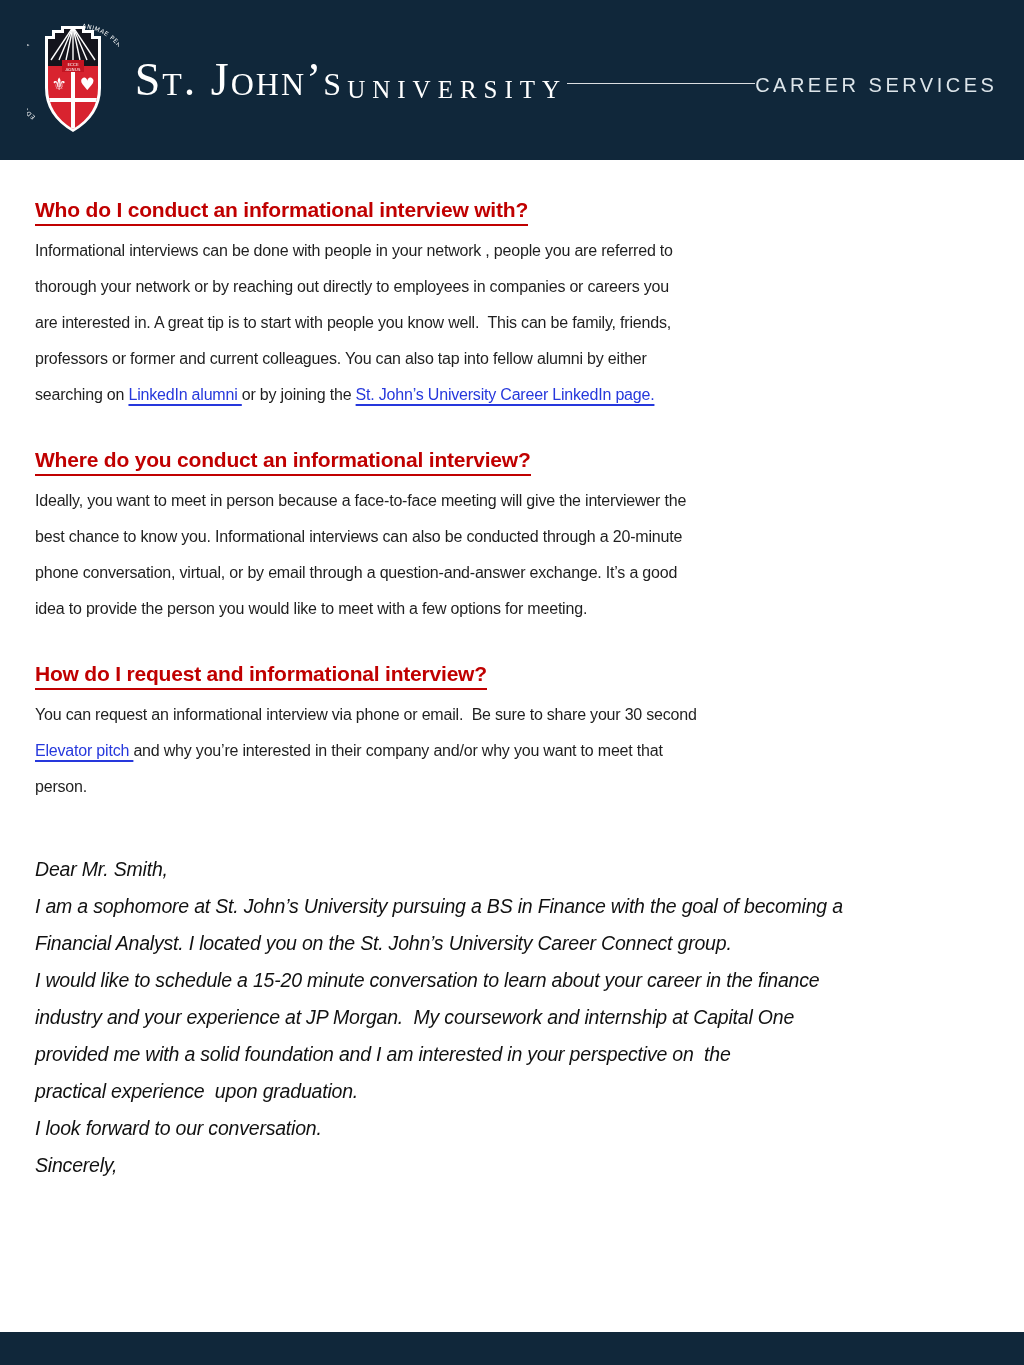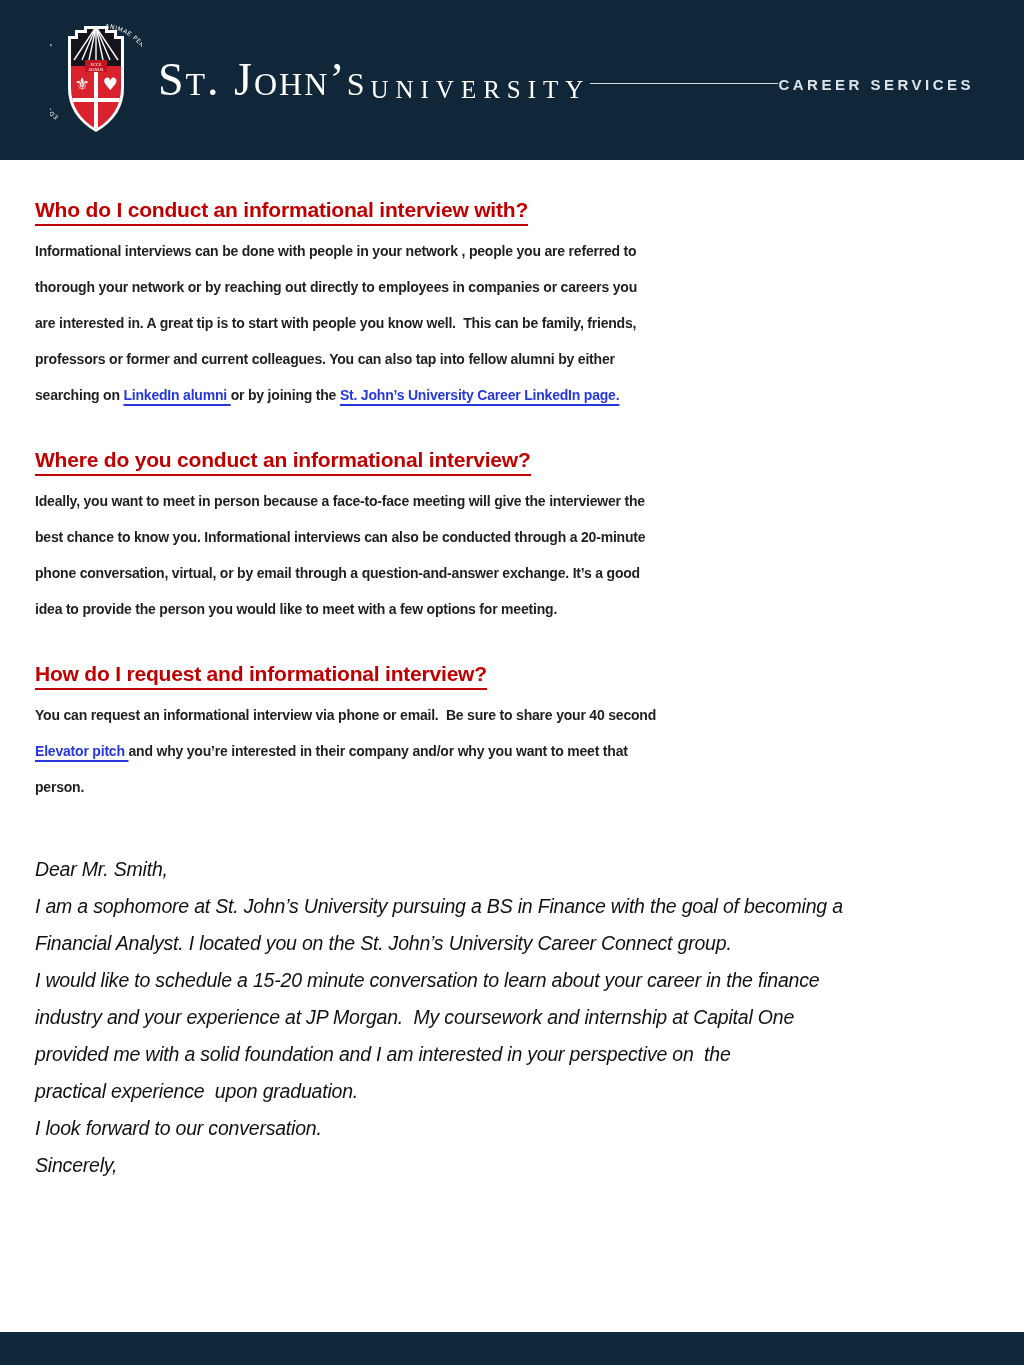--- a/index.html
+++ b/index.html
@@ -26,34 +26,34 @@
   }
   .brand-subtitle{
     font-family:"Liberation Serif",serif;
     font-size:25px;line-height:30px;font-weight:400;
     color:#ffffff;letter-spacing:7px;white-space:nowrap;
     margin-top:19px;text-indent:4px;
   }
   .brand-divider{width:188px;height:1px;background:rgba(255,255,255,.85);margin-top:7px;}
   .brand-dept{
     font-family:"Liberation Sans",sans-serif;
-    font-size:15px;line-height:18px;font-weight:700;
+    font-size:20px;line-height:18px;font-weight:400;
     color:#dde5ea;letter-spacing:3.5px;white-space:nowrap;margin-top:9px;
   }
   
   .content{position:absolute;top:160px;left:0;width:916px;padding:36px 28px 0 35px;box-sizing:border-box;}
   .section + .section{margin-top:33px;}
   .section-heading{
     display:table;margin:0 0 7px 0;
     font-size:21px;line-height:27px;font-weight:700;letter-spacing:-0.2px;
     color:#c00000;border-bottom:2px solid #c00000;padding-bottom:1px;
     white-space:pre-wrap;
   }
   .body-line{
-    font-size:14px;line-height:36px;font-weight:700;letter-spacing:-0.2px;
+    font-size:16px;line-height:36px;font-weight:400;letter-spacing:-0.2px;
     color:#1f1f1f;white-space:pre-wrap;
   }
   .link{
     color:#2638dc;cursor:pointer;
     text-decoration:underline;text-decoration-thickness:2px;text-underline-offset:4px;
     text-decoration-color:#2638dc;
     margin-top:26px;
   }
   .letter{margin-top:46px;}
   .letter-line{
@@ -141,21 +141,21 @@
         </section>
         <section class="section">
           <h2 class="section-heading">Where do you conduct an informational interview?</h2>
           <div class="body-line"><span>Ideally, you want to meet in person because a face-to-face meeting will give the interviewer the</span></div>
           <div class="body-line"><span>best chance to know you. Informational interviews can also be conducted through a 20-minute</span></div>
           <div class="body-line"><span>phone conversation, virtual, or by email through a question-and-answer exchange. It’s a good</span></div>
           <div class="body-line"><span>idea to provide the person you would like to meet with a few options for meeting.</span></div>
         </section>
         <section class="section">
           <h2 class="section-heading">How do I request and informational interview?</h2>
-          <div class="body-line"><span>You can request an informational interview via phone or email.  Be sure to share your 40 second</span></div>
+          <div class="body-line"><span>You can request an informational interview via phone or email.  Be sure to share your 30 second</span></div>
           <div class="body-line"><a class="link">Elevator pitch </a><span>and why you’re interested in their company and/or why you want to meet that</span></div>
           <div class="body-line"><span>person.</span></div>
         </section>
       </div>
     <div class="letter">
         <div class="letter-line">Dear Mr. Smith,</div>
         <div class="letter-line">I am a sophomore at St. John’s University pursuing a BS in Finance with the goal of becoming a</div>
         <div class="letter-line">Financial Analyst. I located you on the St. John’s University Career Connect group.</div>
         <div class="letter-line">I would like to schedule a 15-20 minute conversation to learn about your career in the finance</div>
         <div class="letter-line">industry and your experience at JP Morgan.  My coursework and internship at Capital One</div>

